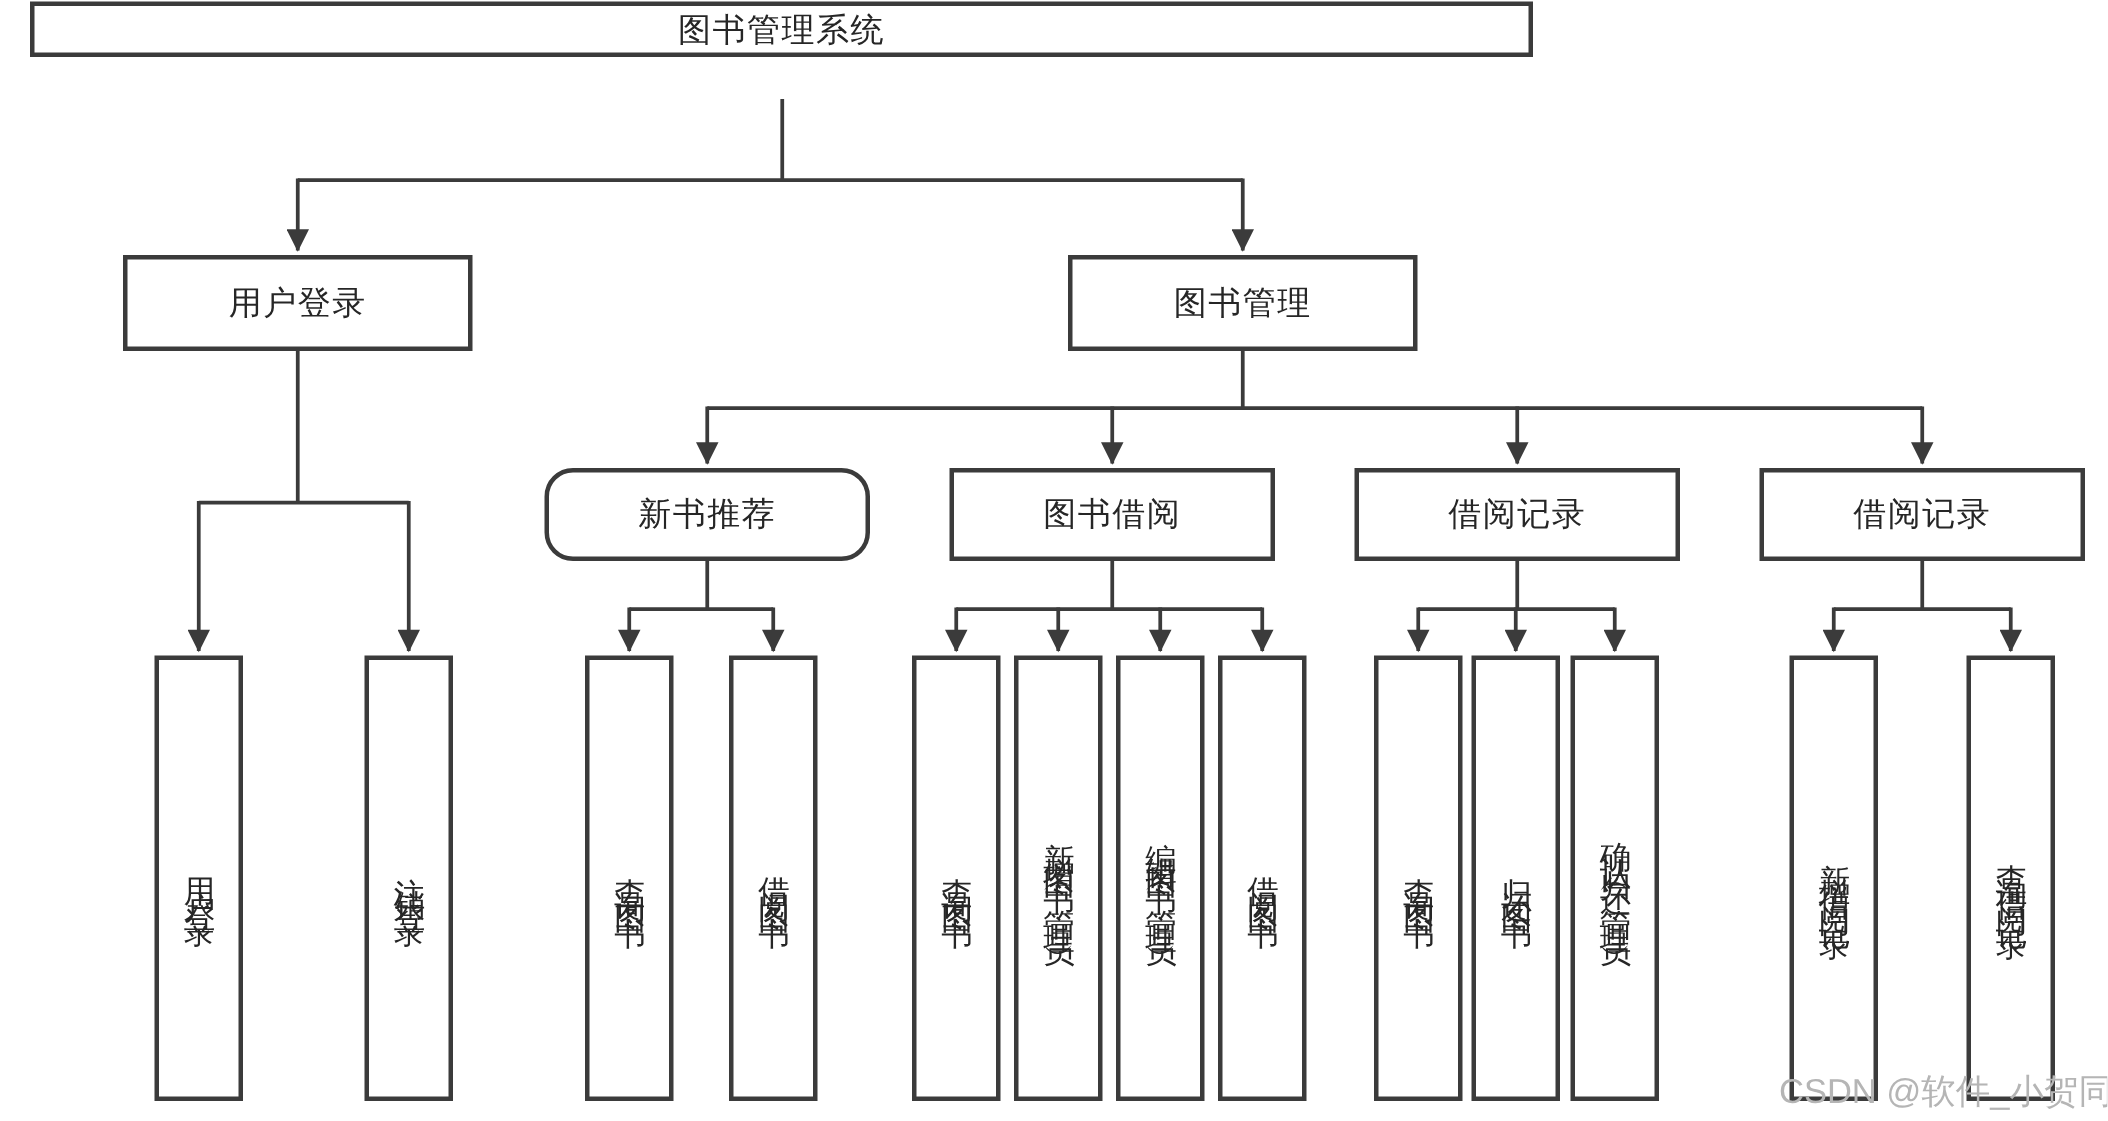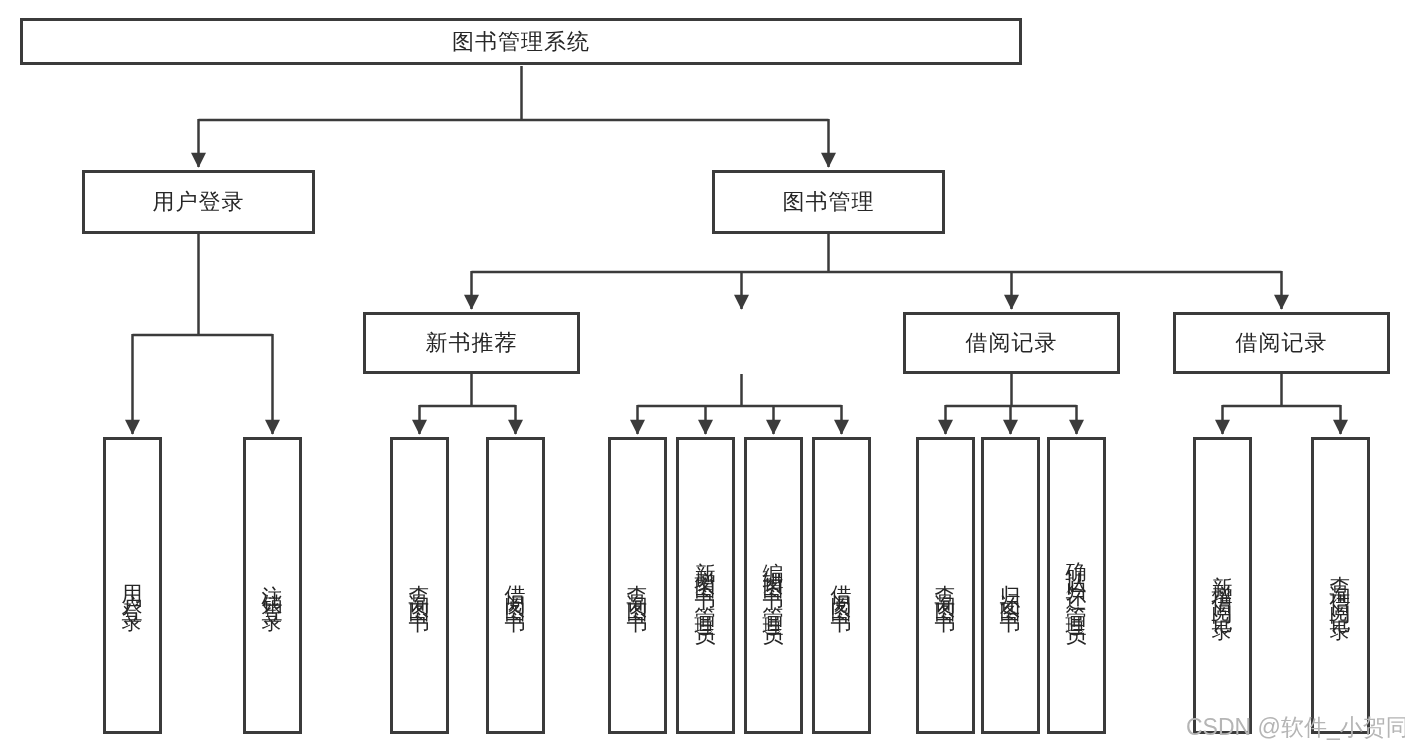--- a/index.html
+++ b/index.html
@@ -98,33 +98,36 @@
     <path d="M705.5,405 V434" marker-end="url(#arrow)"></path>
     <path d="M773.5,405 V434" marker-end="url(#arrow)"></path>
     <path d="M841.5,405 V434" marker-end="url(#arrow)"></path>
     <path d="M945.5,405 V434" marker-end="url(#arrow)"></path>
     <path d="M1010.5,405 V434" marker-end="url(#arrow)"></path>
     <path d="M1076.5,405 V434" marker-end="url(#arrow)"></path>
     <path d="M1222.5,405 V434" marker-end="url(#arrow)"></path>
     <path d="M1340.5,405 V434" marker-end="url(#arrow)"></path>
   </svg>
 
-  <div class="node" style="left:20px; top:18px; width:1002px; height:47px;">
+  <div class="node" style="left:20px; top:1px; width:1002px; height:37px;">
     <span>图书管理系统</span>
   </div>
 
   <div class="node" style="left:82px; top:170px; width:233px; height:64px;">
     <span>用户登录</span>
   </div>
   <div class="node" style="left:712px; top:170px; width:233px; height:64px;align-items:center;">
     <span>图书管理</span>
   </div>
 
-  <div class="node" style="left:363px; top:312px; width:217px; height:62px;">
+  <div class="node" style="left:363px; top:312px; width:217px; height:62px;border-radius:19px;">
     <span>新书推荐</span>
+  </div>
+  <div class="node" style="left:633px; top:312px; width:217px; height:62px;">
+    <span>图书借阅</span>
   </div>
   <div class="node" style="left:903px; top:312px; width:217px; height:62px;">
     <span>借阅记录</span>
   </div>
   <div class="node" style="left:1173px; top:312px; width:217px; height:62px;">
     <span>借阅记录</span>
   </div>
 
   <div class="leaf" style="left:103px;">
     <span class="vtext">用户登录</span>

